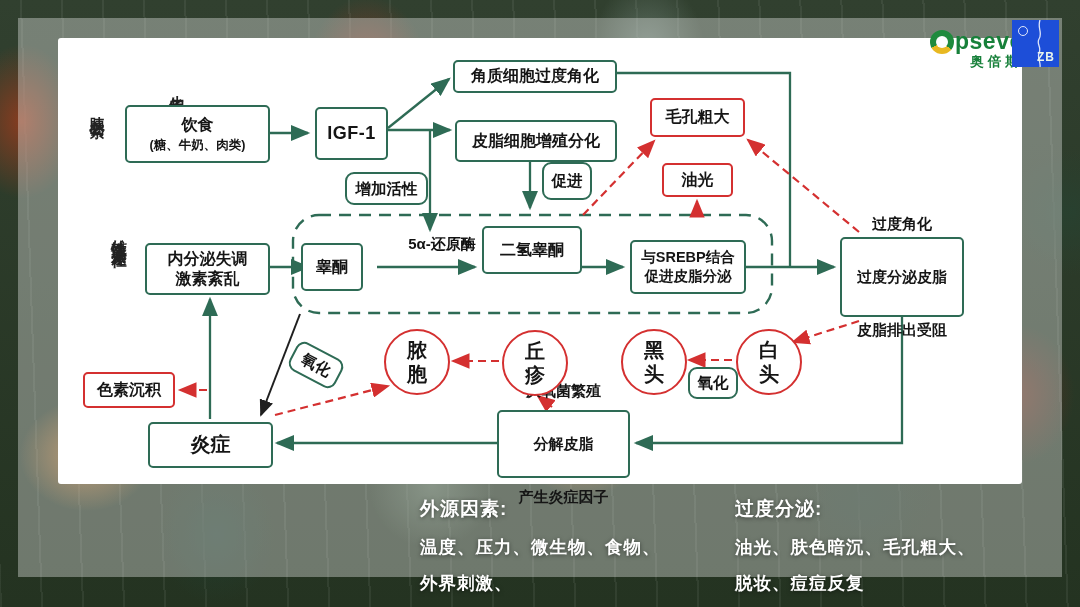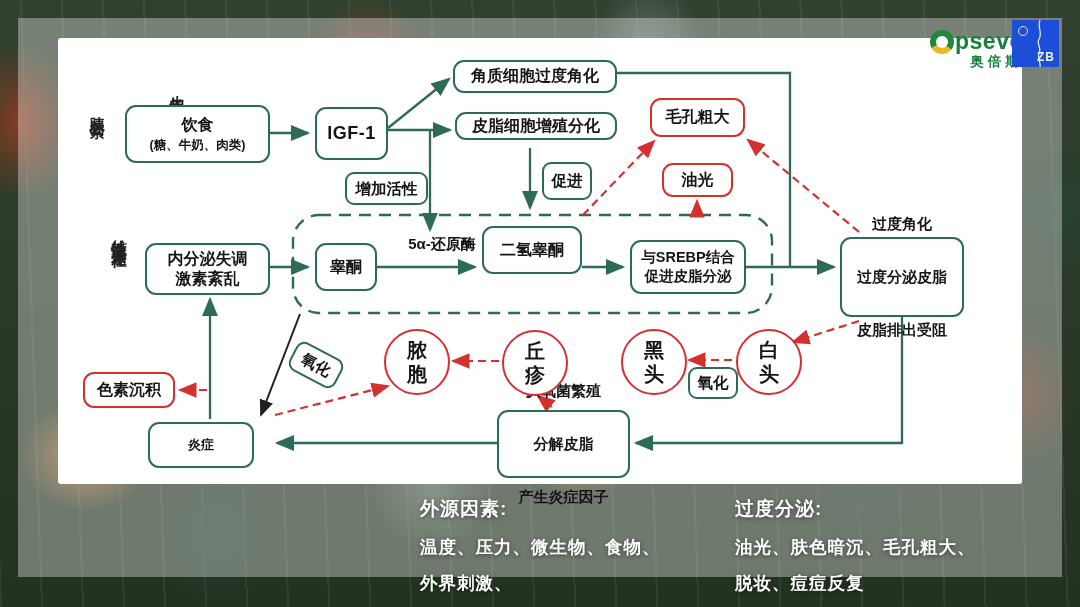--- a/index.html
+++ b/index.html
@@ -27,21 +27,21 @@
       repeating-linear-gradient(88deg, rgba(230,235,230,.07) 0 2px, transparent 2px 41px),
       linear-gradient(#31402f,#243321);}
   
   .veil{position:absolute;left:18px;top:18px;right:18px;bottom:30px;
         background:rgba(255,255,255,.34);}
   
   .card{position:absolute;left:58px;top:38px;width:964px;height:446px;
         background:#ffffff;border-radius:3px;}
   .card svg.arrows{position:absolute;left:0;top:0;}
   .gnode,.rnode{position:absolute;box-sizing:border-box;background:#fff;
-     border:2.4px solid #2e6b55;border-radius:11px;display:flex;flex-direction:column;
+     border:2.4px solid #2e6b55;border-radius:5px;display:flex;flex-direction:column;
      align-items:center;justify-content:center;font-weight:bold;color:#151515;
      text-align:center;line-height:1.28;font-size:16px;z-index:3;}
   .rnode{border-color:#d43030;}
   .small{font-size:15.5px;border-radius:9px;}
   .t-sub{font-size:12.5px;font-weight:bold;margin-top:1px;}
   .t-igf{font-size:18px;letter-spacing:.5px;}
   .lines14{font-size:14.5px;line-height:1.3;}
   .lines15{font-size:15px;line-height:1.32;gap:33px;}
   .circle{position:absolute;width:62px;height:62px;border:2.6px solid #d43030;
      border-radius:50%;background:#fff;display:flex;align-items:center;justify-content:center;
@@ -132,45 +132,45 @@
     <div class="vlabel" style="left:108px;top:44px;height:132px">生长因子途径</div>
     <div class="vlabel" style="left:28px;top:66px;height:70px">胰岛素</div>
     <div class="vlabel" style="left:50px;top:188px;height:118px">雄性激素途径</div>
 
     <div class="gnode" style="left:67px;top:67px;width:145px;height:58px">
       <div>饮食</div>
       <div class="t-sub">(糖、牛奶、肉类)</div>
     </div>
     <div class="gnode t-igf" style="left:257px;top:69px;width:73px;height:53px">IGF-1</div>
     <div class="gnode" style="left:395px;top:22px;width:164px;height:33px">角质细胞过度角化</div>
-    <div class="gnode" style="left:397px;top:74px;width:162px;height:28px">皮脂细胞增殖分化</div>
+    <div class="gnode" style="left:397px;top:82px;width:162px;height:42px">皮脂细胞增殖分化</div>
     <div class="gnode small" style="left:287px;top:134px;width:83px;height:33px">增加活性</div>
     <div class="gnode small" style="left:484px;top:124px;width:50px;height:38px">促进</div>
     <div class="gnode" style="left:87px;top:205px;width:125px;height:52px">
       <div>内分泌失调</div>
       <div>激素紊乱</div>
     </div>
-    <div class="gnode" style="left:257px;top:205px;width:62px;height:48px">睾酮</div>
+    <div class="gnode" style="left:243px;top:205px;width:62px;height:48px">睾酮</div>
     <div class="flabel" style="left:338px;top:197px;width:92px">5α-还原酶</div>
     <div class="gnode" style="left:424px;top:188px;width:100px;height:48px">二氢睾酮</div>
     <div class="gnode lines14" style="left:572px;top:202px;width:116px;height:54px">
       <div>与SREBP结合</div>
       <div>促进皮脂分泌</div>
     </div>
     <div class="gnode lines15" style="left:782px;top:199px;width:124px;height:80px">
       <div>过度角化</div>
       <div>过度分泌皮脂</div>
       <div>皮脂排出受阻</div>
     </div>
     <div class="gnode lines15" style="left:439px;top:372px;width:133px;height:68px">
       <div>厌氧菌繁殖</div>
       <div>分解皮脂</div>
       <div>产生炎症因子</div>
     </div>
-    <div class="gnode" style="left:90px;top:384px;width:106px;height:46px;font-size:13px">炎症</div>
+    <div class="gnode" style="left:90px;top:384px;width:125px;height:46px;font-size:20px">炎症</div>
     <div class="gnode small tilt" style="left:232px;top:311px;width:52px;height:32px">氧化</div>
     <div class="gnode small" style="left:630px;top:329px;width:50px;height:32px">氧化</div>
 
     <div class="rnode" style="left:592px;top:60px;width:95px;height:39px">毛孔粗大</div>
     <div class="rnode" style="left:604px;top:125px;width:71px;height:34px">油光</div>
     <div class="rnode" style="left:25px;top:334px;width:92px;height:36px">色素沉积</div>
 
     <div class="circle" style="left:326px;top:291px">
       <span>脓胞</span>
     </div>

